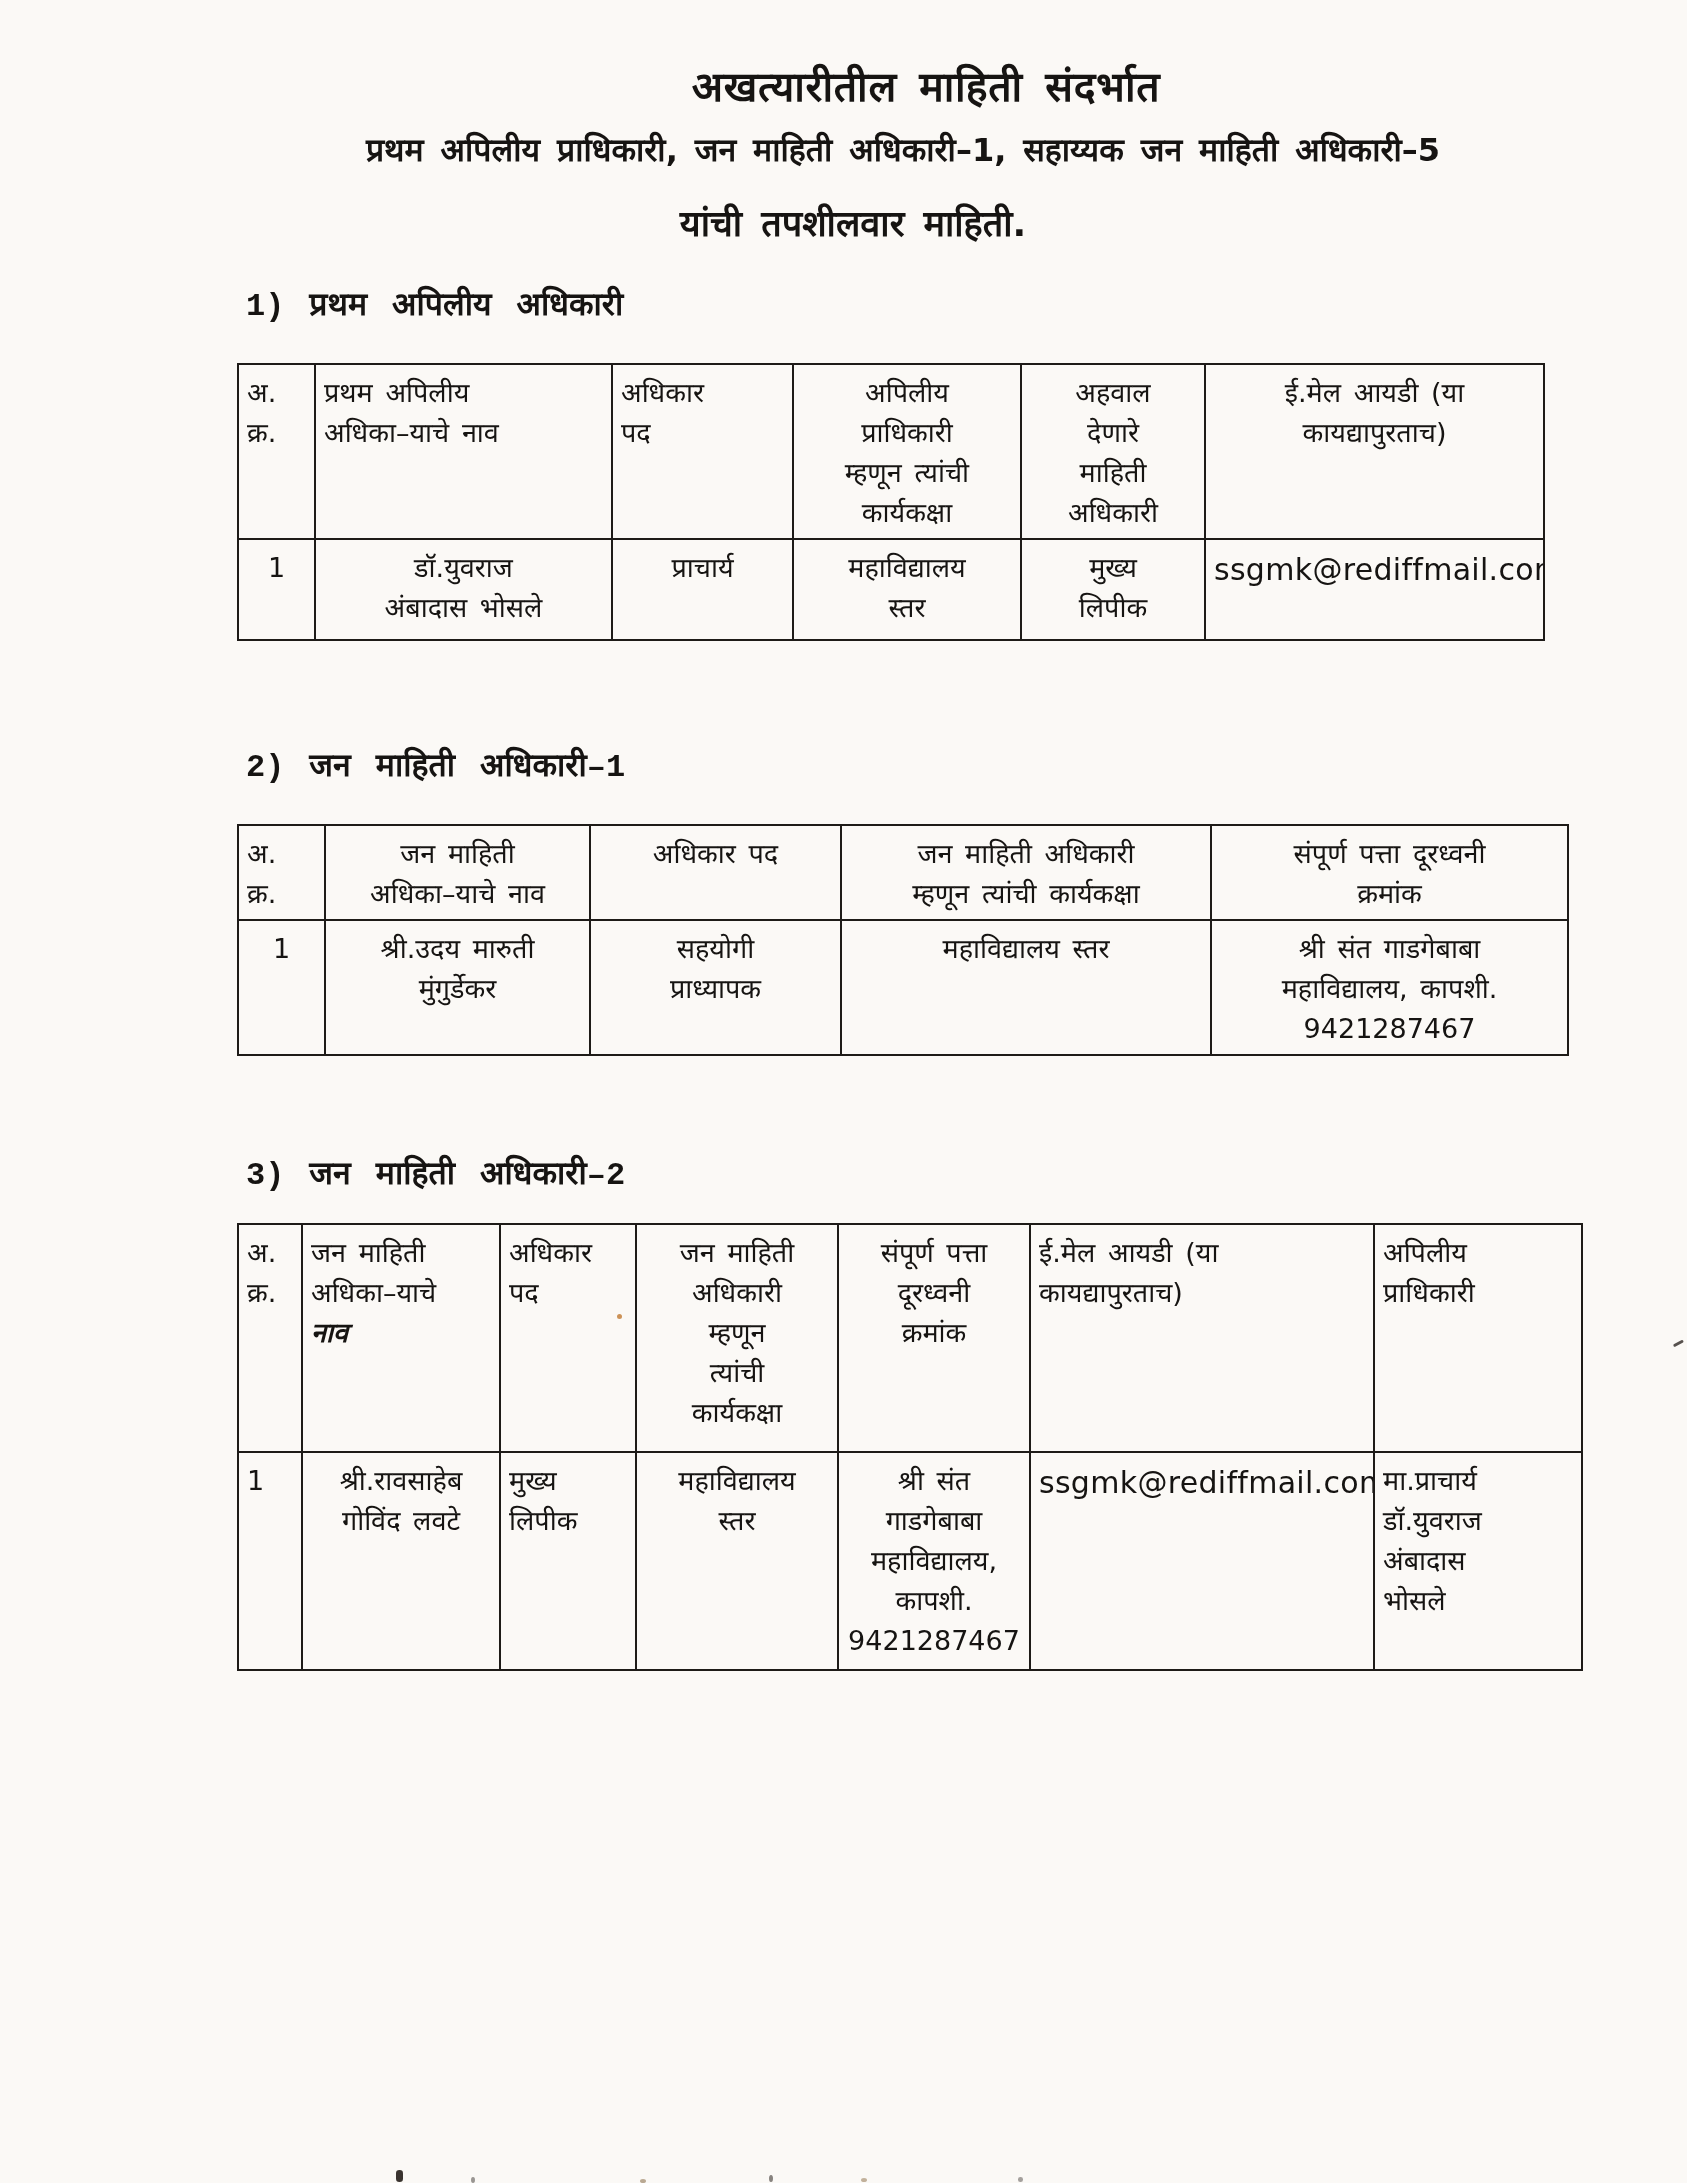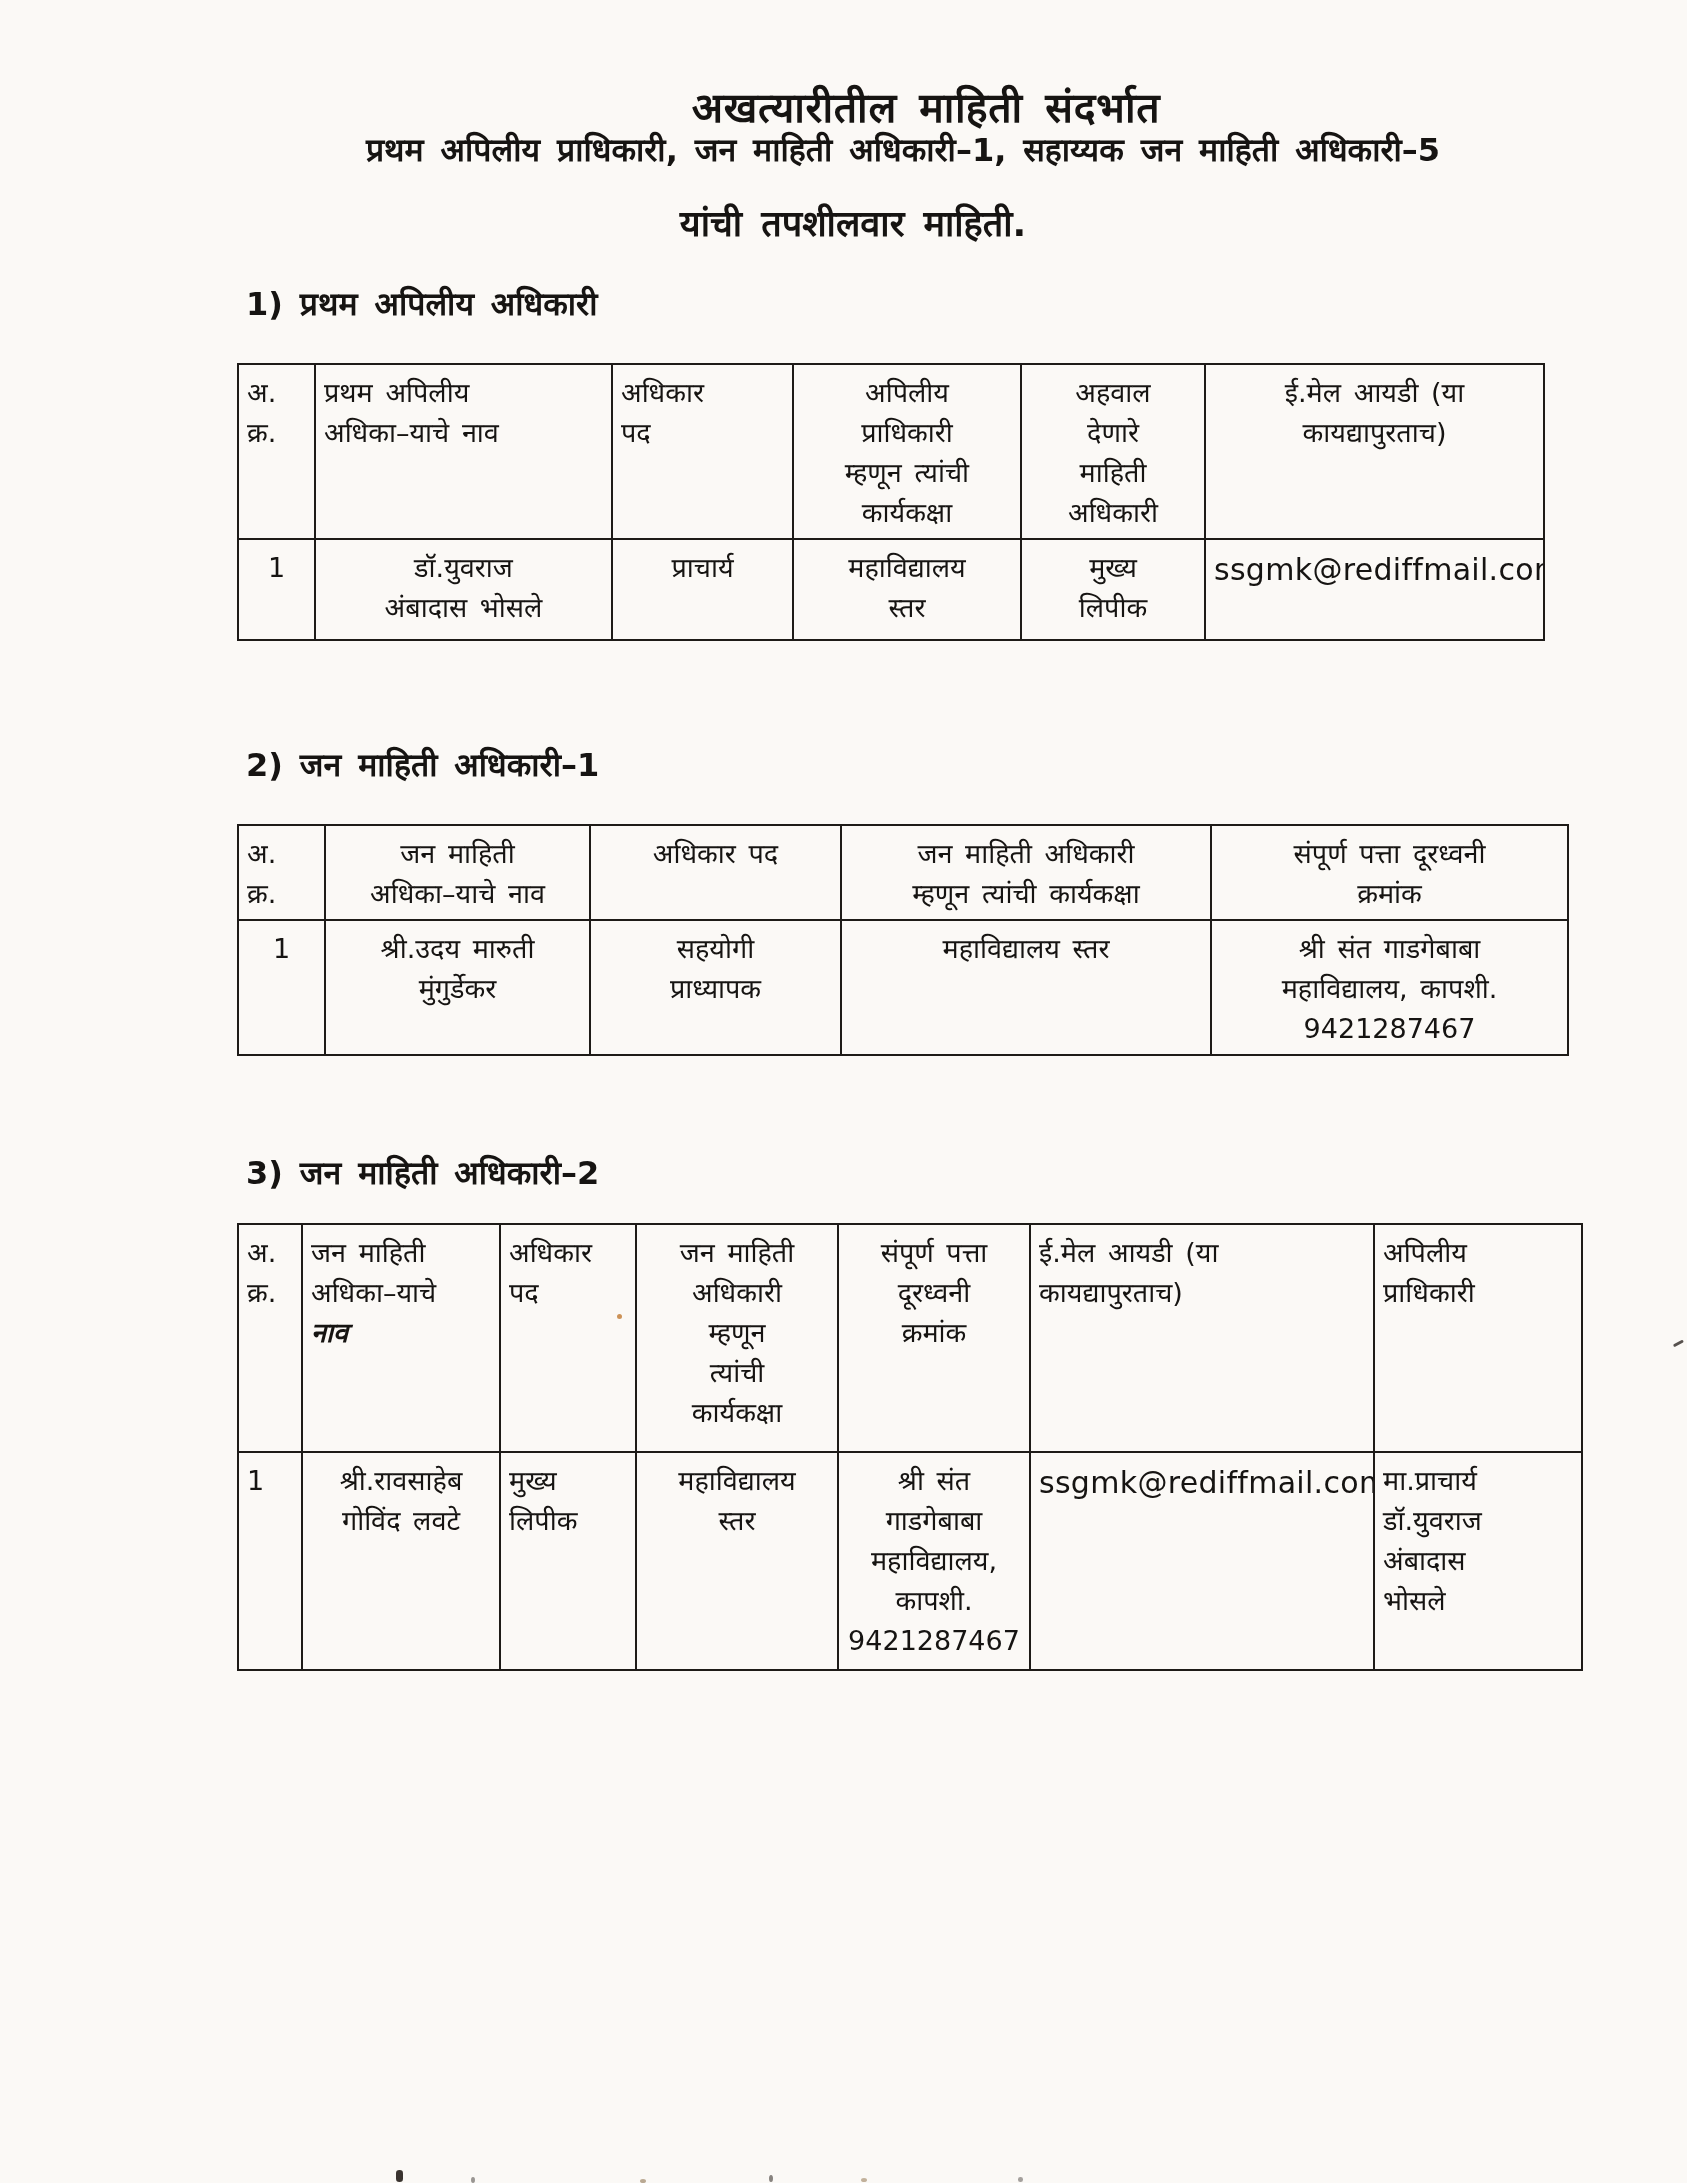--- a/index.html
+++ b/index.html
@@ -9,21 +9,21 @@
     font-family:"DejaVu Sans",sans-serif;
     color:#161412;
     overflow:hidden;
   }
   .dev{word-spacing:0.18em;}
   .abs{position:absolute;}
   .centered{transform:translateX(-50%);white-space:nowrap;}
   .title{font-size:41px;font-weight:700;letter-spacing:0.7px;}
   .subtitle{font-size:32px;font-weight:700;}
   .subtitle2{font-size:36px;font-weight:700;}
-  .section-heading{font-size:32px;font-weight:700;white-space:nowrap;}
+  .section-heading{font-size:32px;font-weight:700;white-space:nowrap;font-family:Liberation Mono, monospace;}
   table{border-collapse:collapse;table-layout:fixed;position:absolute;background:transparent;border:2.6px solid #1e1b18;}
   td{
     border:2px solid #1e1b18;
     vertical-align:top;
     padding:8px 8px 5.3px 8px;
     font-size:27px;
     line-height:1.48;
     white-space:pre-line;
     word-spacing:0.15em;
     overflow:hidden;
@@ -31,21 +31,21 @@
   td.c{text-align:center;}
   td.l{text-align:left;}
   .email{font-size:30px;letter-spacing:0.3px;word-spacing:normal;}
   .italic{font-style:italic;font-weight:bold;}
   
   .speck{position:absolute;background:#3a3430;border-radius:50%;}
 </style>
 </head>
 <body>
 
-<div class="abs centered title dev" style="left:926px;top:78px;">अखत्यारीतील माहिती संदर्भात</div>
+<div class="abs centered title dev" style="left:926px;top:57px;">अखत्यारीतील माहिती संदर्भात</div>
 
 <div class="abs centered subtitle dev" style="left:903px;top:127px;">प्रथम अपिलीय प्राधिकारी, जन माहिती अधिकारी–1, सहाय्यक जन माहिती अधिकारी–5</div>
 
 <div class="abs centered subtitle2 dev" style="left:853px;top:198px;">यांची तपशीलवार माहिती.</div>
 
 <div class="abs section-heading dev" style="left:246px;top:281px;">1) प्रथम अपिलीय अधिकारी</div>
 
 <table style="left:237px;top:363px;width:1305px;">
   <colgroup>
     <col style="width:77px">

